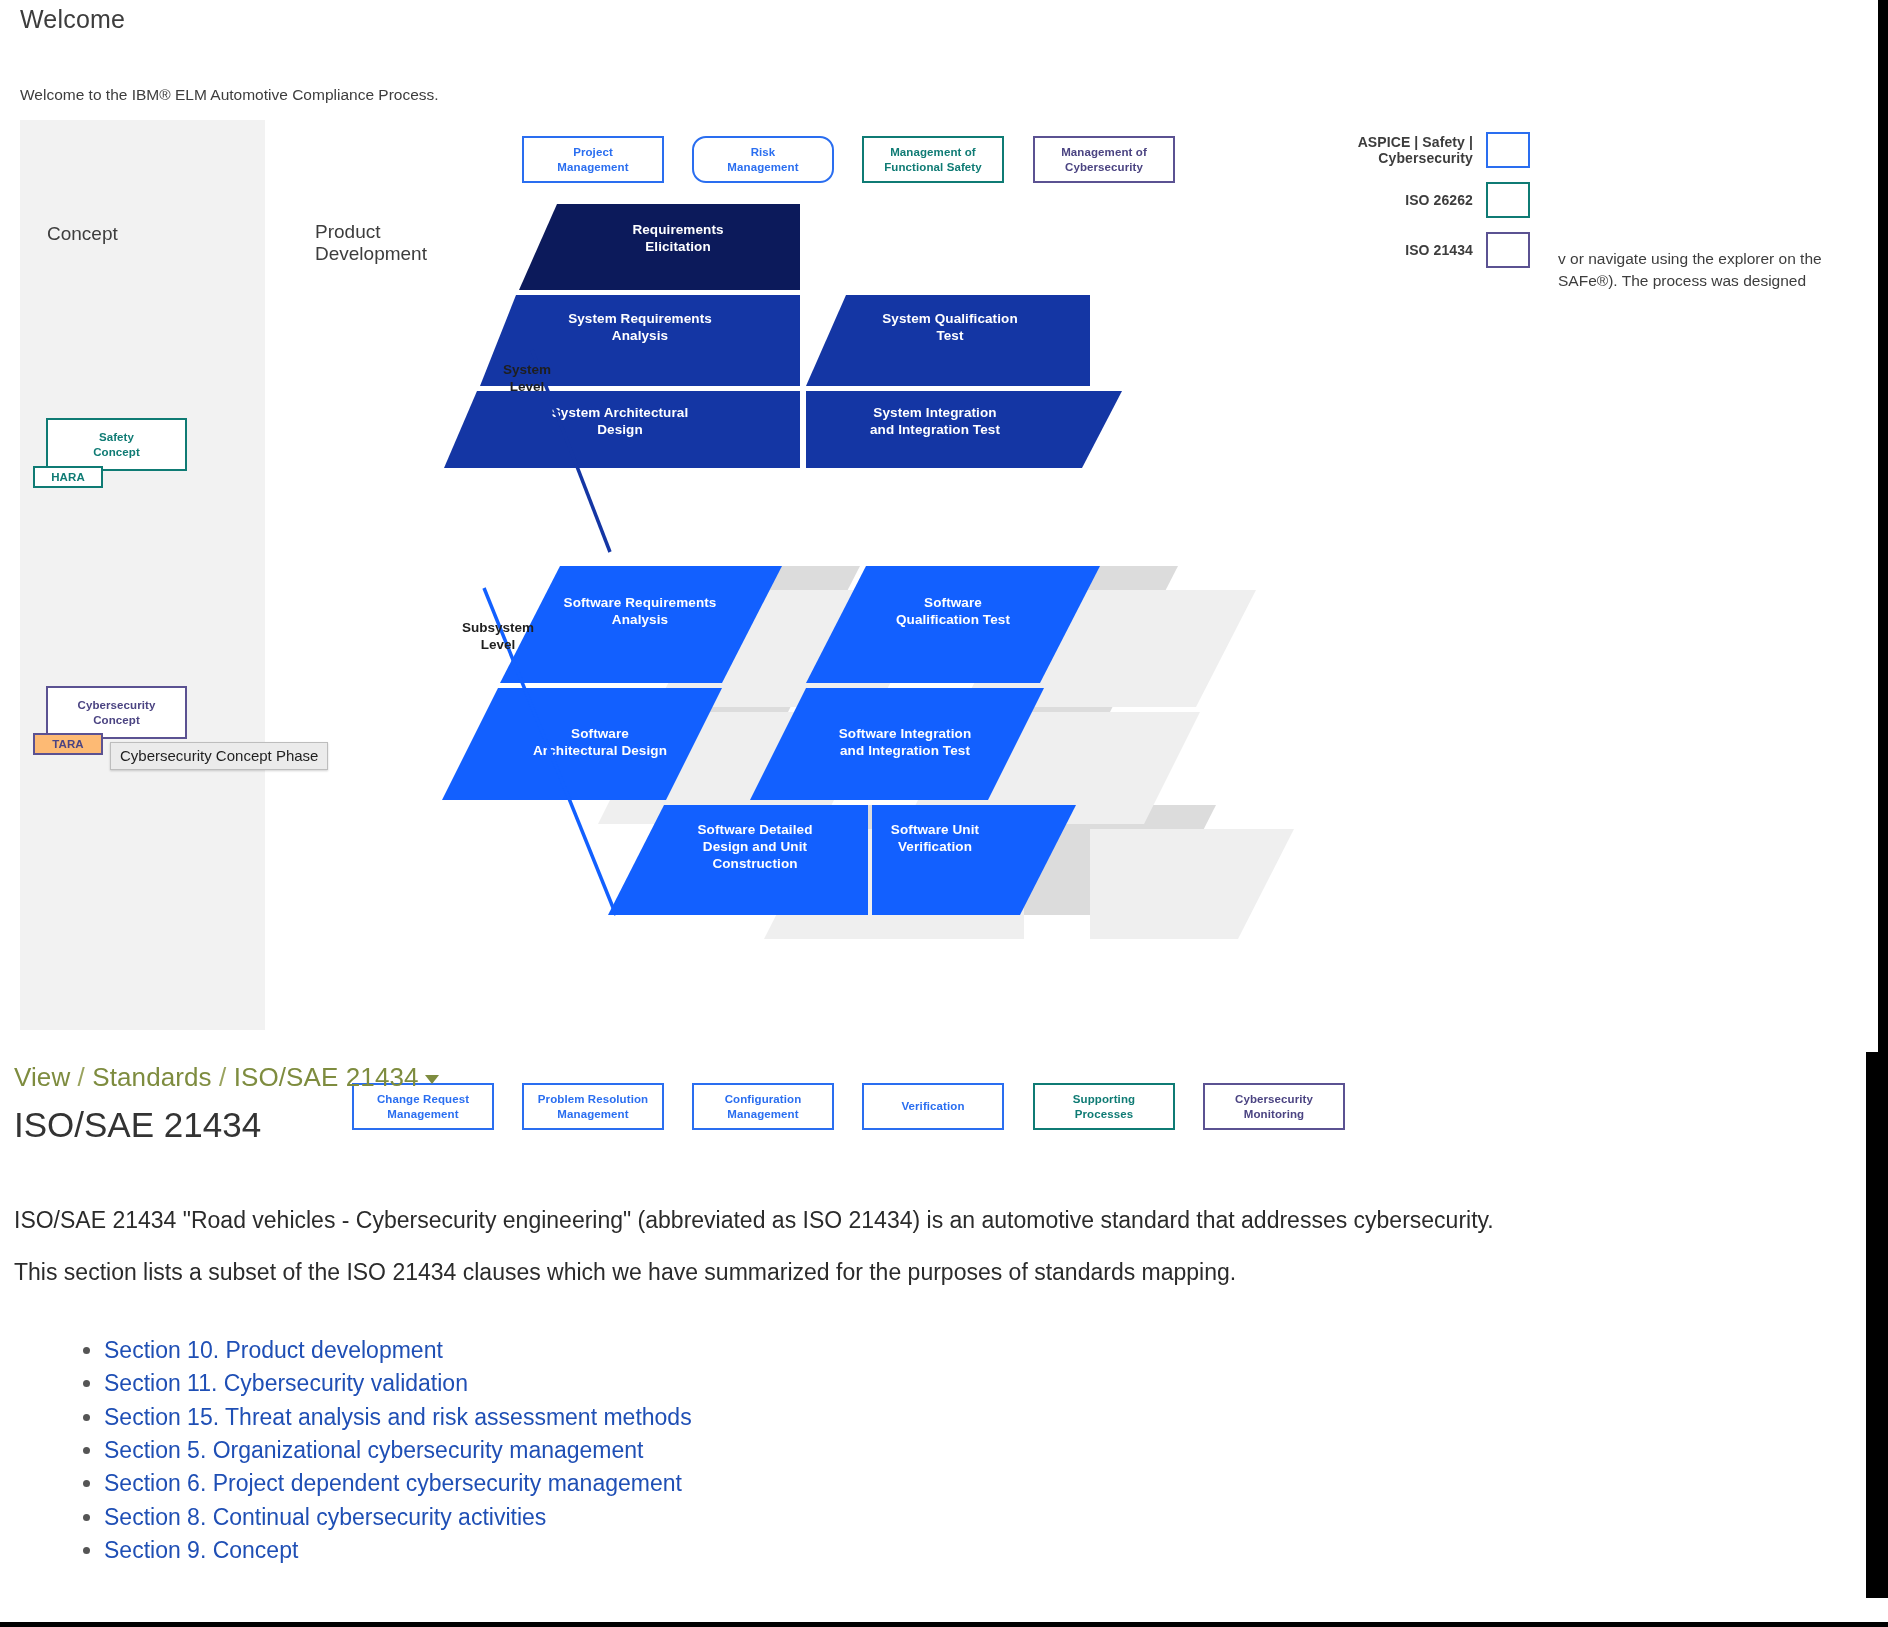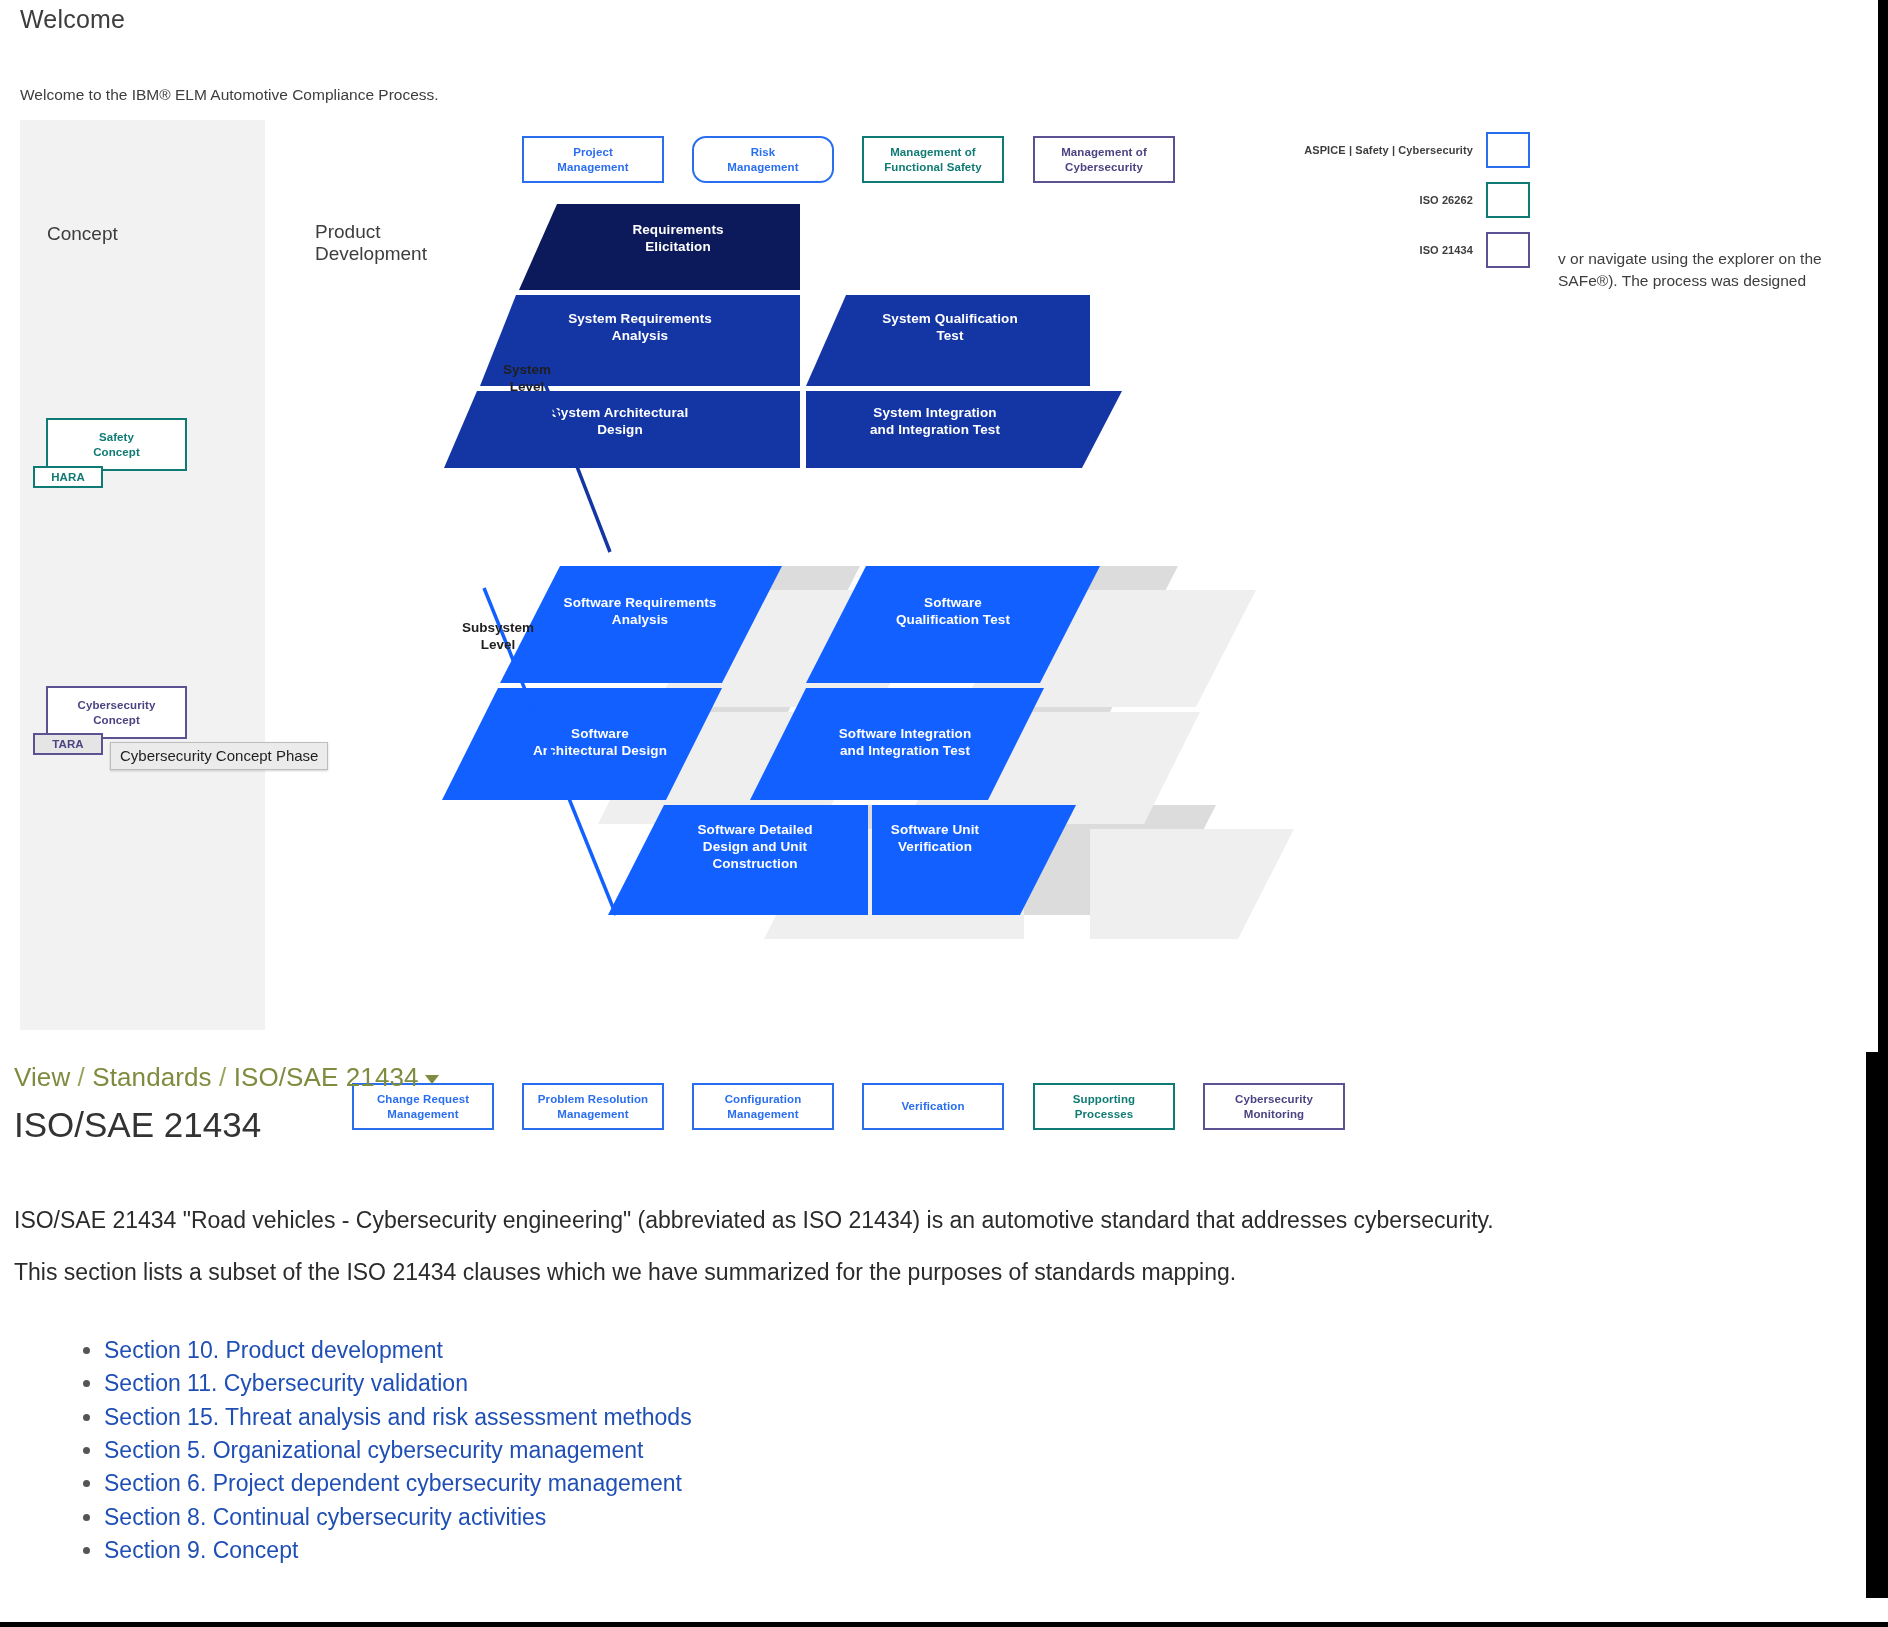--- a/index.html
+++ b/index.html
@@ -31,42 +31,42 @@
   }
   .lbl-concept { position:absolute; left:47px; top:103px; font-size:19px; color:#3d3d3d; }
   .lbl-proddev { position:absolute; left:315px; top:101px; font-size:19px; color:#3d3d3d; line-height:1.18; }
 
   
   .cbox { position:absolute; background:#fff; display:flex; align-items:center; justify-content:center;
           text-align:center; line-height:1.22; font-size:11.5px; font-weight:600; letter-spacing:.1px; }
   .cbox.safety  { left:46px;  top:298px; width:141px; height:53px; border:2.5px solid #0f7b74; color:#0f7b74; }
   .cbox.hara    { left:33px;  top:346px; width:70px;  height:22px; border:2.5px solid #0f7b74; color:#0f7b74; background:#fff; }
   .cbox.cyber   { left:46px;  top:566px; width:141px; height:53px; border:2.5px solid #5b5292; color:#4b4482; }
-  .cbox.tara    { left:33px;  top:613px; width:70px;  height:22px; border:2.5px solid #5b5292; color:#4b4482; background:#e5e5e5; }
+  .cbox.tara    { left:33px;  top:613px; width:70px;  height:22px; border:2.5px solid #5b5292; color:#4b4482; background:#fdba74; }
 
   .tooltip {
     position:absolute; left:110px; top:622px;
     background:#ebebeb; border:1px solid #bdbdbd;
     padding:4px 9px 5px 9px;
     font-size:15px; color:#1f1f1f; white-space:nowrap;
     box-shadow:0 1px 2px rgba(0,0,0,.18);
   }
 
   
   .pbox {
     position:absolute; background:#fff; display:flex; align-items:center; justify-content:center;
     text-align:center; line-height:1.25; font-size:11.5px; font-weight:600; letter-spacing:.1px;
   }
   .pbox.blue  { border:2.5px solid #2a6ef0; color:#2a6ef0; }
   .pbox.green { border:2.5px solid #0f7b74; color:#0f7b74; }
   .pbox.purp  { border:2.5px solid #5b5292; color:#4b4482; }
 
   
   .legend-row { position:absolute; display:flex; align-items:center; }
-  .legend-label { font-size:11px; color:#3d3d3d; text-align:right; width:208px; font-weight:600; letter-spacing:.1px; }
+  .legend-label { font-size:14px; color:#3d3d3d; text-align:right; width:208px; font-weight:600; letter-spacing:.1px; }
   .legend-swatch { width:44px; height:36px; background:#fff; margin-left:13px; }
   .legend-swatch.blue  { border:2.5px solid #2a6ef0; }
   .legend-swatch.green { border:2.5px solid #0f7b74; }
   .legend-swatch.purp  { border:2.5px solid #5b5292; }
 
   .clipped-text { position:absolute; left:1558px; top:128px; width:330px; font-size:15.5px; color:#3d3d3d; line-height:1.45; }
 
   
   .vsvg { position:absolute; left:0; top:0; width:1870px; height:910px; }
   .vtext { fill:#ffffff; font-family:"Liberation Sans", sans-serif; font-size:13.5px; font-weight:700; text-anchor:middle; letter-spacing:.1px; }

